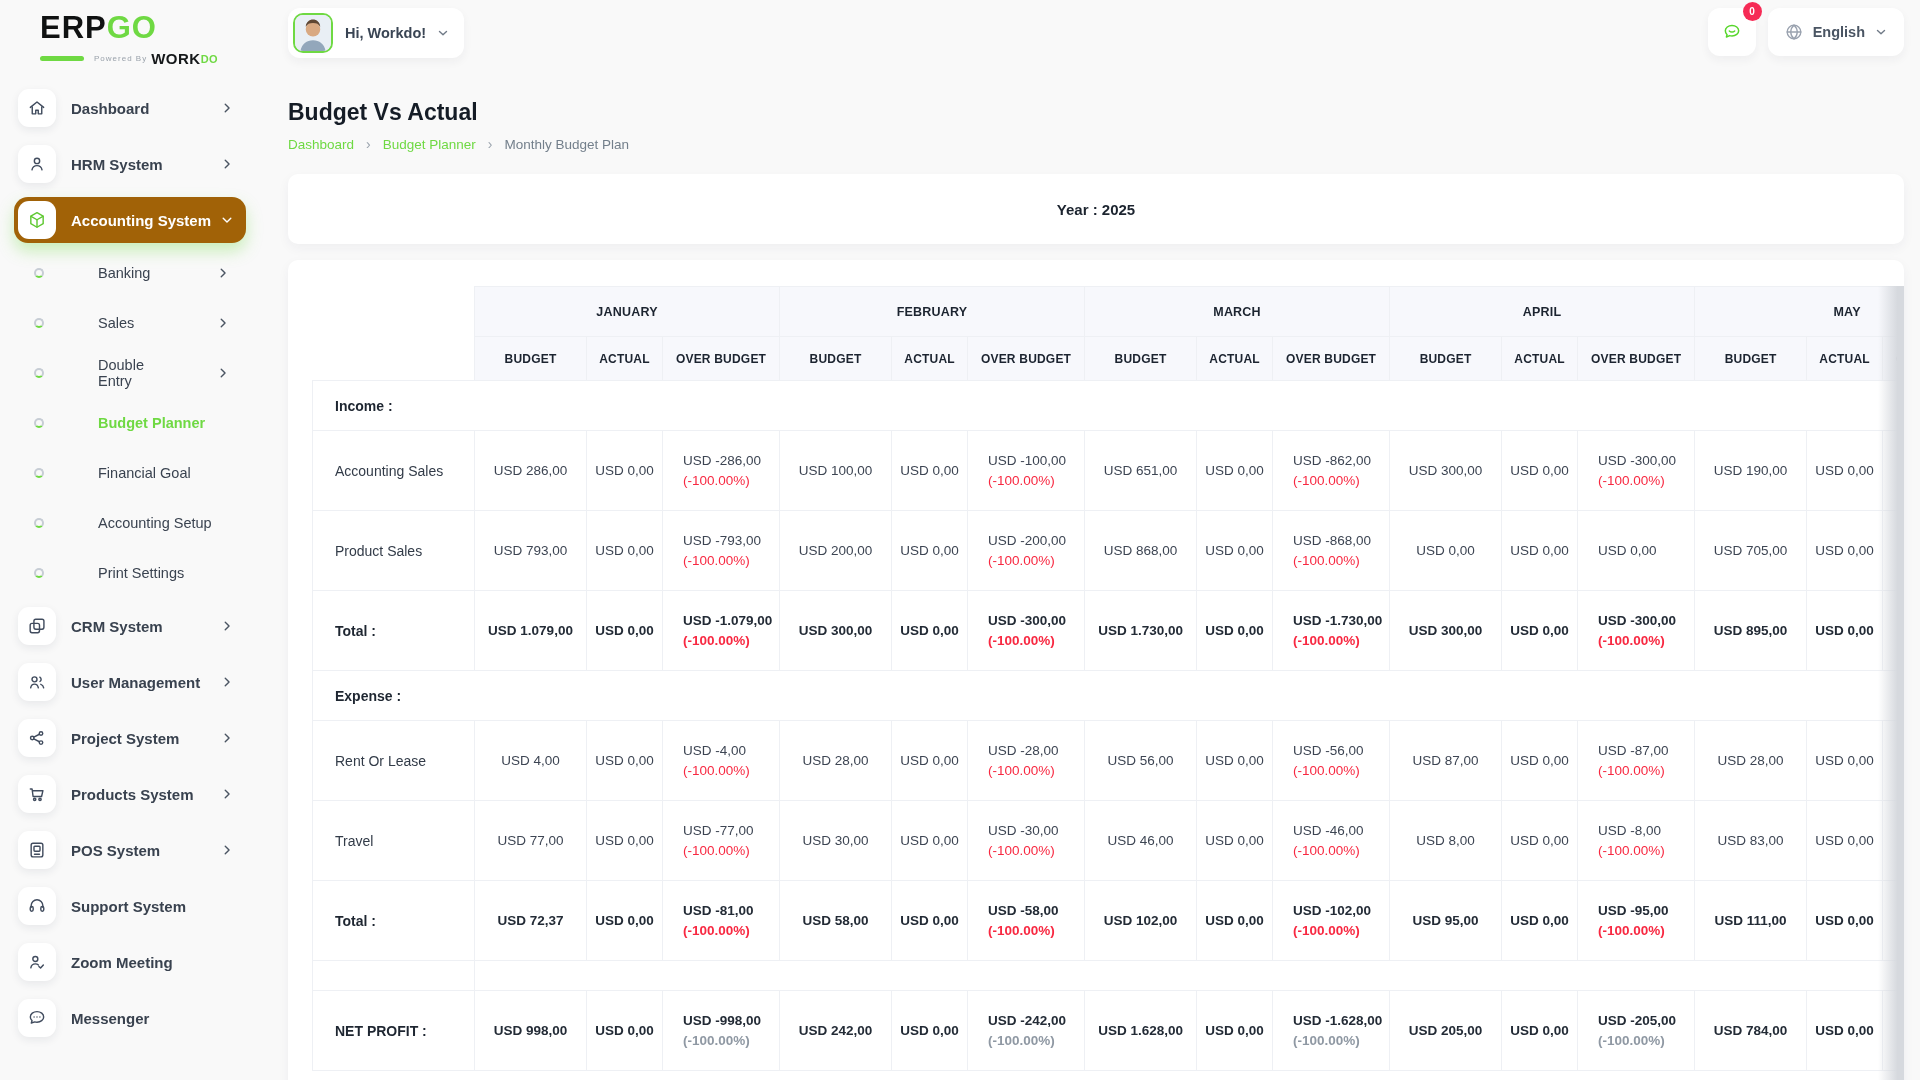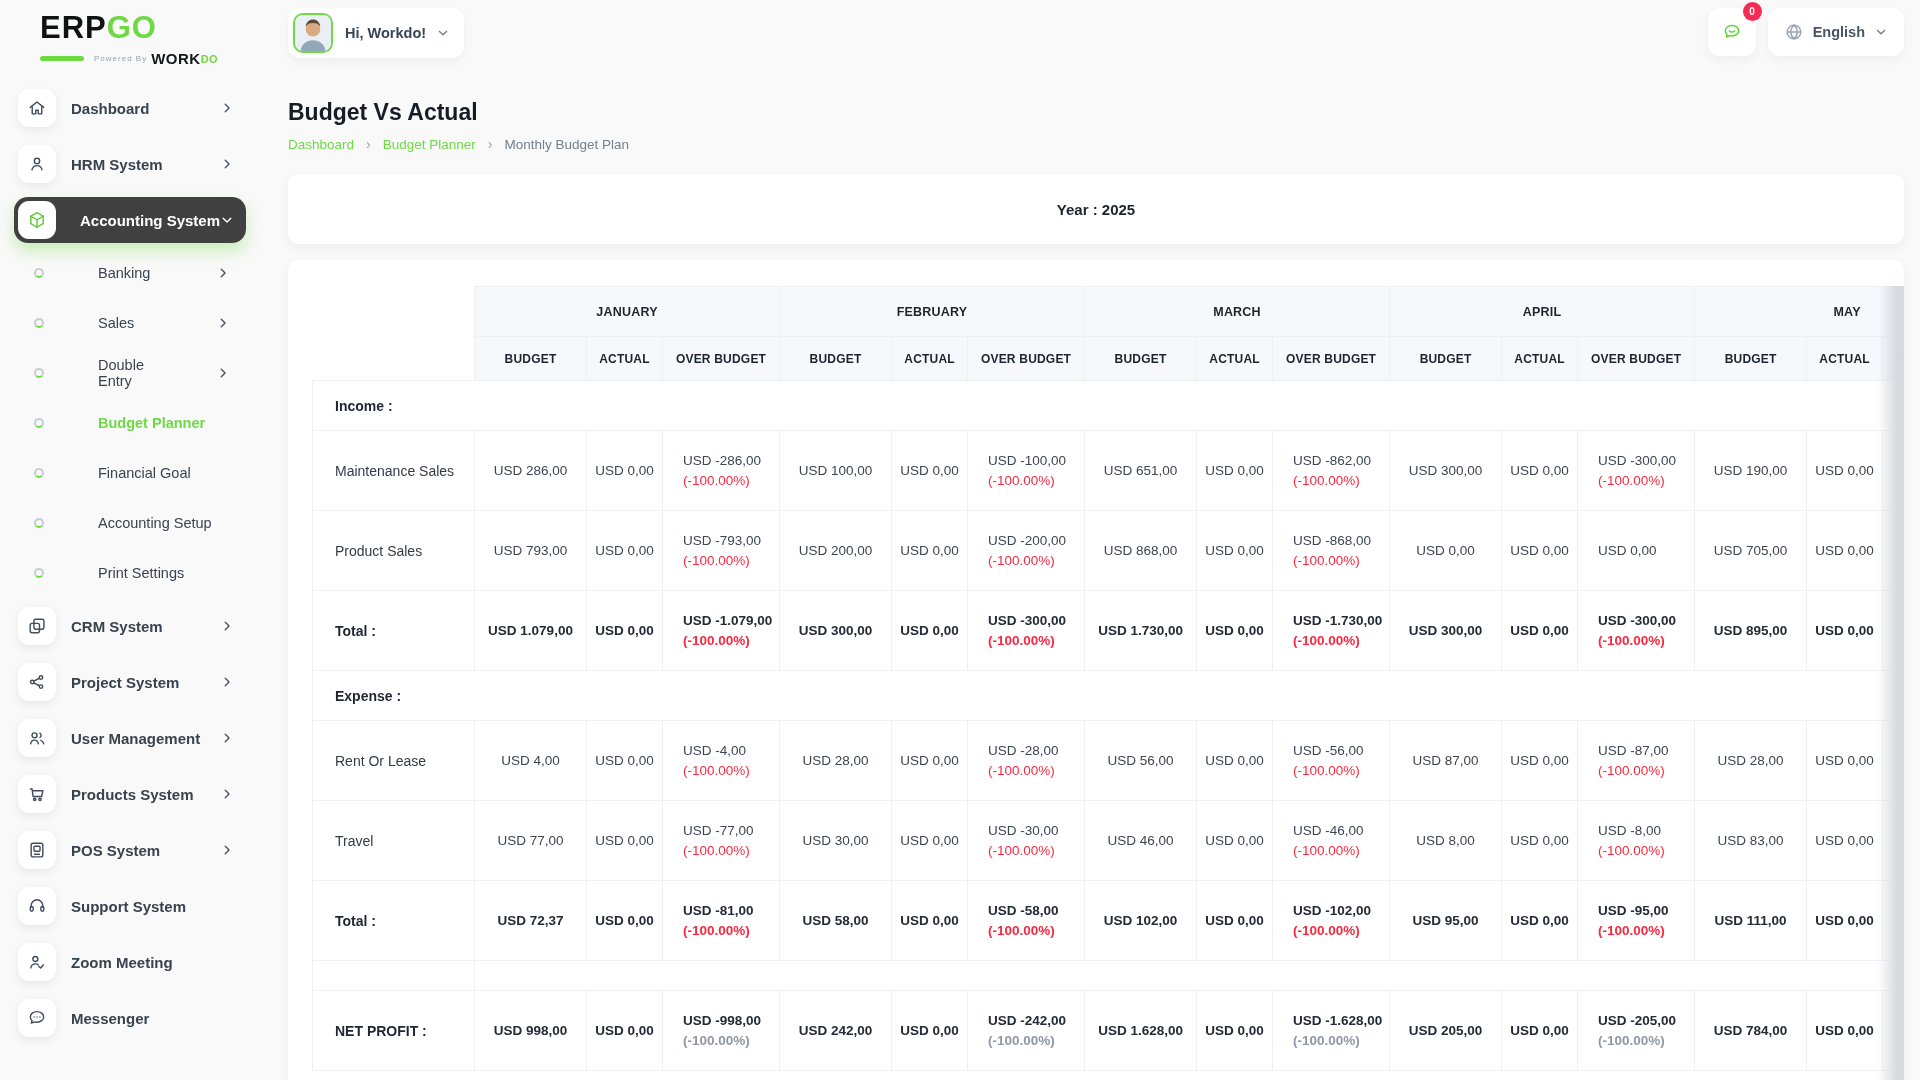--- a/index.html
+++ b/index.html
@@ -20,21 +20,21 @@
   .powered-do { font-size:11px; font-weight:800; color:#6fd943; letter-spacing:.5px; }
 
   .menu { }
   .mi { display:flex; align-items:center; cursor:pointer; }
   .mi.top { height:46px; margin-bottom:10px; border-radius:14px; padding:0 10px 0 4px; }
   .mi.sub { height:40px; margin-bottom:10px; padding:0 14px 0 18px;gap:37px; }
   .mi-icon { width:38px; height:38px; border-radius:11px; background:#ffffff; box-shadow:0 3px 8px rgba(25,35,65,.08);
              display:flex; align-items:center; justify-content:center; color:#414c5e; flex:0 0 auto; }
   .mi-label { flex:1; margin-left:15px; font-size:15px; font-weight:600; color:#39424f; }
   .mi-chevron { width:16px; height:16px; color:#4a5462; display:flex; align-items:center; }
-  .mi.top.active { background:#404040; box-shadow:0 8px 16px rgba(111,217,67,.35);text-align:right; }
+  .mi.top.active { background:#a16207; box-shadow:0 8px 16px rgba(111,217,67,.35); }
   .mi.top.active .mi-label { color:#ffffff; }
   .mi.top.active .mi-chevron { color:#ffffff; }
   .mi.top.active .mi-icon { color:#5fc832; box-shadow:none; }
   .bullet { width:10px; height:10px; border-radius:50%; flex:0 0 auto; margin-left:2px;
             border:2px solid #c7cdd5; border-bottom-color:#6fd943; }
   .mi.sub .mi-label { margin-left:17px; font-weight:500; font-size:14.5px; color:#3a4350; }
   .mi.sub.active .mi-label { color:#6fd943; font-weight:700; }
   .ic { width:20px; height:20px; }
   .ic-sm { width:14px; height:14px; }
 
@@ -200,43 +200,43 @@
           <span class="mi-label">CRM System</span>
           <span class="mi-chevron">
             <svg class="ic-sm" viewBox="0 0 24 24" fill="none" stroke="currentColor" stroke-width="2.4" stroke-linecap="round" stroke-linejoin="round">
               <path d="M9 5.5l6.5 6.5L9 18.5"></path>
             </svg>
           </span>
         </div>
         <div class="mi top">
           <span class="mi-icon">
             <svg class="ic" viewBox="0 0 24 24" fill="none" stroke="currentColor" stroke-width="1.7" stroke-linecap="round" stroke-linejoin="round">
+              <circle cx="9" cy="8.8" r="3"></circle>
+              <path d="M4.4 19c.5-2.9 2.3-4.5 4.6-4.5s4.1 1.6 4.6 4.5"></path>
+              <path d="M15.4 6.2a3 3 0 0 1 .1 5.2"></path>
+              <path d="M16.6 14.8c1.9.5 3 1.8 3.4 4.2"></path>
+            </svg>
+          </span>
+          <span class="mi-label">User Management</span>
+          <span class="mi-chevron">
+            <svg class="ic-sm" viewBox="0 0 24 24" fill="none" stroke="currentColor" stroke-width="2.4" stroke-linecap="round" stroke-linejoin="round">
+              <path d="M9 5.5l6.5 6.5L9 18.5"></path>
+            </svg>
+          </span>
+        </div>
+        <div class="mi top">
+          <span class="mi-icon">
+            <svg class="ic" viewBox="0 0 24 24" fill="none" stroke="currentColor" stroke-width="1.7" stroke-linecap="round" stroke-linejoin="round">
               <circle cx="6.3" cy="12" r="2.1"></circle>
               <circle cx="16.8" cy="6.5" r="2.1"></circle>
               <circle cx="16.8" cy="17.5" r="2.1"></circle>
               <path d="M8.2 11 14.9 7.5M8.2 13l6.7 3.5"></path>
             </svg>
           </span>
           <span class="mi-label">Project System</span>
-          <span class="mi-chevron">
-            <svg class="ic-sm" viewBox="0 0 24 24" fill="none" stroke="currentColor" stroke-width="2.4" stroke-linecap="round" stroke-linejoin="round">
-              <path d="M9 5.5l6.5 6.5L9 18.5"></path>
-            </svg>
-          </span>
-        </div>
-        <div class="mi top">
-          <span class="mi-icon">
-            <svg class="ic" viewBox="0 0 24 24" fill="none" stroke="currentColor" stroke-width="1.7" stroke-linecap="round" stroke-linejoin="round">
-              <circle cx="9" cy="8.8" r="3"></circle>
-              <path d="M4.4 19c.5-2.9 2.3-4.5 4.6-4.5s4.1 1.6 4.6 4.5"></path>
-              <path d="M15.4 6.2a3 3 0 0 1 .1 5.2"></path>
-              <path d="M16.6 14.8c1.9.5 3 1.8 3.4 4.2"></path>
-            </svg>
-          </span>
-          <span class="mi-label">User Management</span>
           <span class="mi-chevron">
             <svg class="ic-sm" viewBox="0 0 24 24" fill="none" stroke="currentColor" stroke-width="2.4" stroke-linecap="round" stroke-linejoin="round">
               <path d="M9 5.5l6.5 6.5L9 18.5"></path>
             </svg>
           </span>
         </div>
         <div class="mi top">
           <span class="mi-icon">
             <svg class="ic" viewBox="0 0 24 24" fill="none" stroke="currentColor" stroke-width="1.7" stroke-linecap="round" stroke-linejoin="round">
               <path d="M4 6h2.1l1.2 9h10.2l1.6-7H7.2"></path>
@@ -404,21 +404,21 @@
                 <th>BUDGET</th>
                 <th>ACTUAL</th>
                 <th>OVER BUDGET</th>
               </tr>
             </thead>
             <tbody>
               <tr class="row-section">
                 <td colspan="16">Income :</td>
               </tr>
               <tr class="row-data">
-                <td class="cell-label">Maintenance Sales</td>
+                <td class="cell-label">Accounting Sales</td>
                 <td class="cell-val">USD 286,00</td>
                 <td class="cell-val">USD 0,00</td>
                 <td class="cell-over">
                   <div>USD -286,00</div>
                   <div class="pct">(-100.00%)</div>
                 </td>
                 <td class="cell-val">USD 100,00</td>
                 <td class="cell-val">USD 0,00</td>
                 <td class="cell-over">
                   <div>USD -100,00</div>

